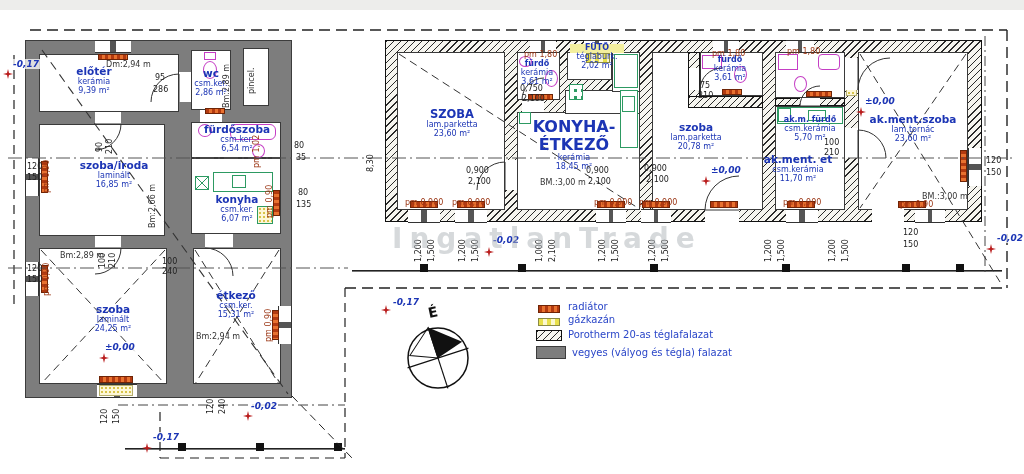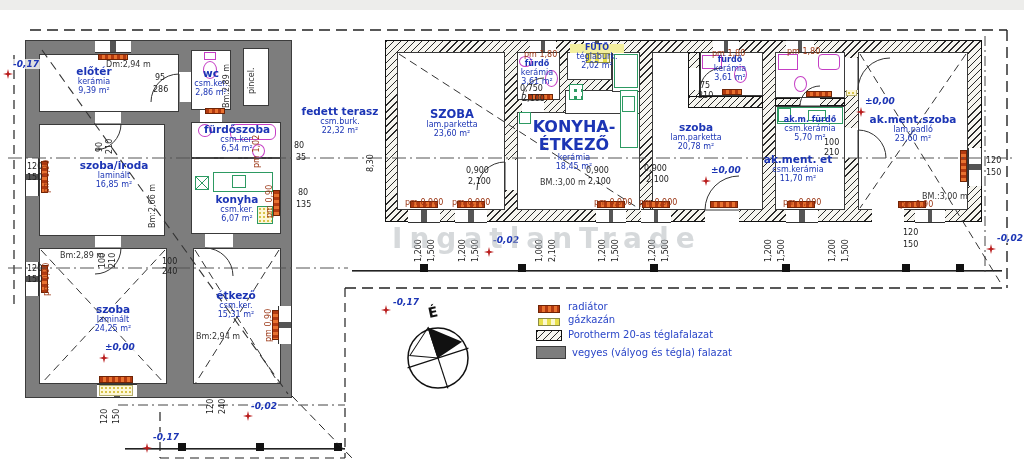--- a/index.html
+++ b/index.html
@@ -288,27 +288,22 @@
     <span class="s">csm.kerámia</span>
     <span class="s">5,70 m²</span>
   </div>
   <div class="rl" style="left:760px;top:154px;width:76px;">
     <span class="n">ak.ment. et</span>
     <span class="s">csm.kerámia</span>
     <span class="s">11,70 m²</span>
   </div>
   <div class="rl" style="left:864px;top:114px;width:98px;">
     <span class="n">ak.ment.szoba</span>
-    <span class="s">lam.padló</span>
+    <span class="s">lam.tornác</span>
     <span class="s">23,60 m²</span>
-  </div>
-  <div class="rl" style="left:296px;top:106px;width:88px;">
-    <span class="n">fedett terasz</span>
-    <span class="s">csm.burk.</span>
-    <span class="s">22,32 m²</span>
   </div>
 
   <div class="ht" style="left:106px;top:60px;">Dm:2,94 m</div>
   <div class="ht v" style="left:222px;top:60px;height:48px;">Bm:2,89 m</div>
   <div class="ht v" style="left:148px;top:176px;height:52px;">Bm:2,66 m</div>
   <div class="ht" style="left:60px;top:251px;">Bm:2,89 m</div>
   <div class="ht" style="left:196px;top:332px;">Bm:2,94 m</div>
   <div class="ht" style="left:540px;top:178px;">BM.:3,00 m</div>
   <div class="ht" style="left:922px;top:192px;">BM.:3,00 m</div>
 

